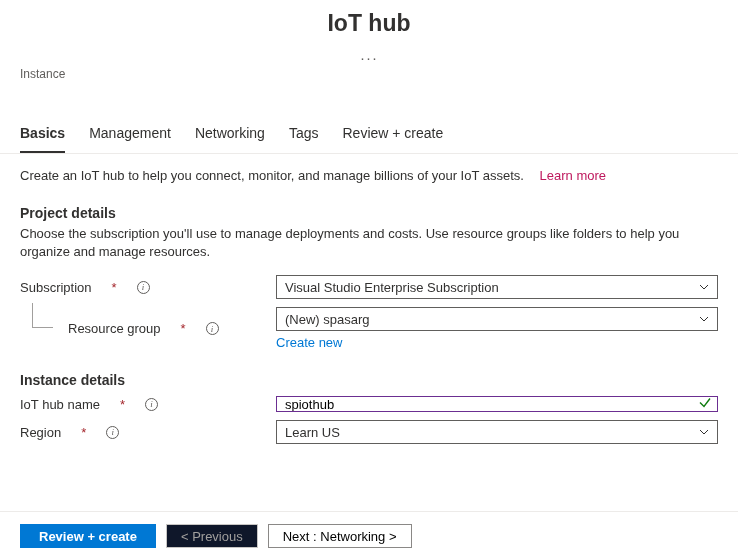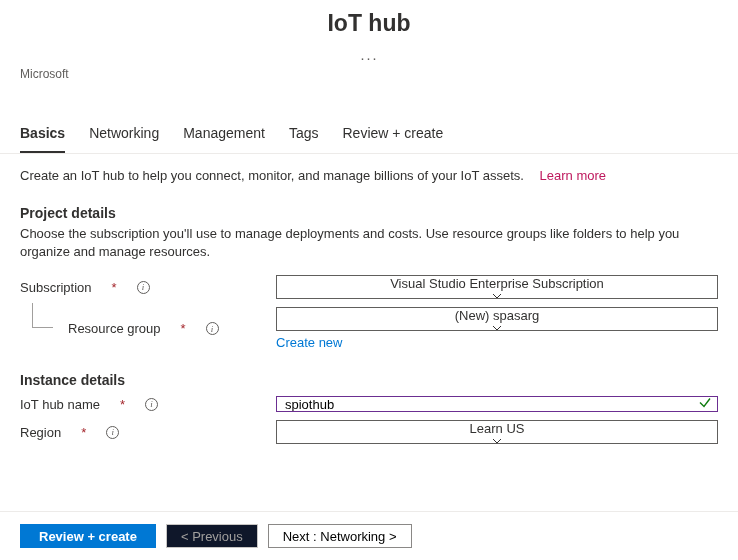--- a/index.html
+++ b/index.html
@@ -130,21 +130,20 @@
     width: 100%;
     height: 24px;
     border: 1px solid #605e5c;
     display: flex;
     align-items: center;
     justify-content: space-between;
     padding: 0 8px;
     font-size: 13px;
     cursor: pointer;
     background: #fff;
-    flex-direction: column;
   }
   .chevron {
     width: 10px;
     height: 10px;
     display: inline-block;
   }
   .chevron svg { display: block; }
   .text-input {
     width: 100%;
     height: 16px;
@@ -209,27 +208,27 @@
   }
 </style>
 </head>
 <body>
 
 <div class="header">
   <div class="title-row">
     <span class="title">IoT hub</span>
     <span class="ellipsis">···</span>
   </div>
-  <div class="subtitle">Microsoft</div>
+  <div class="subtitle">Instance</div>
 </div>
 
 <div class="tabs">
   <div class="tab active">Basics</div>
+  <div class="tab">Management</div>
   <div class="tab">Networking</div>
-  <div class="tab">Management</div>
   <div class="tab">Tags</div>
   <div class="tab">Review + create</div>
 </div>
 
 <div class="content">
   <p class="intro">
     <span>Create an IoT hub to help you connect, monitor, and manage billions of your IoT assets.  </span>
     <span class="link">Learn more</span>
   </p>
 

